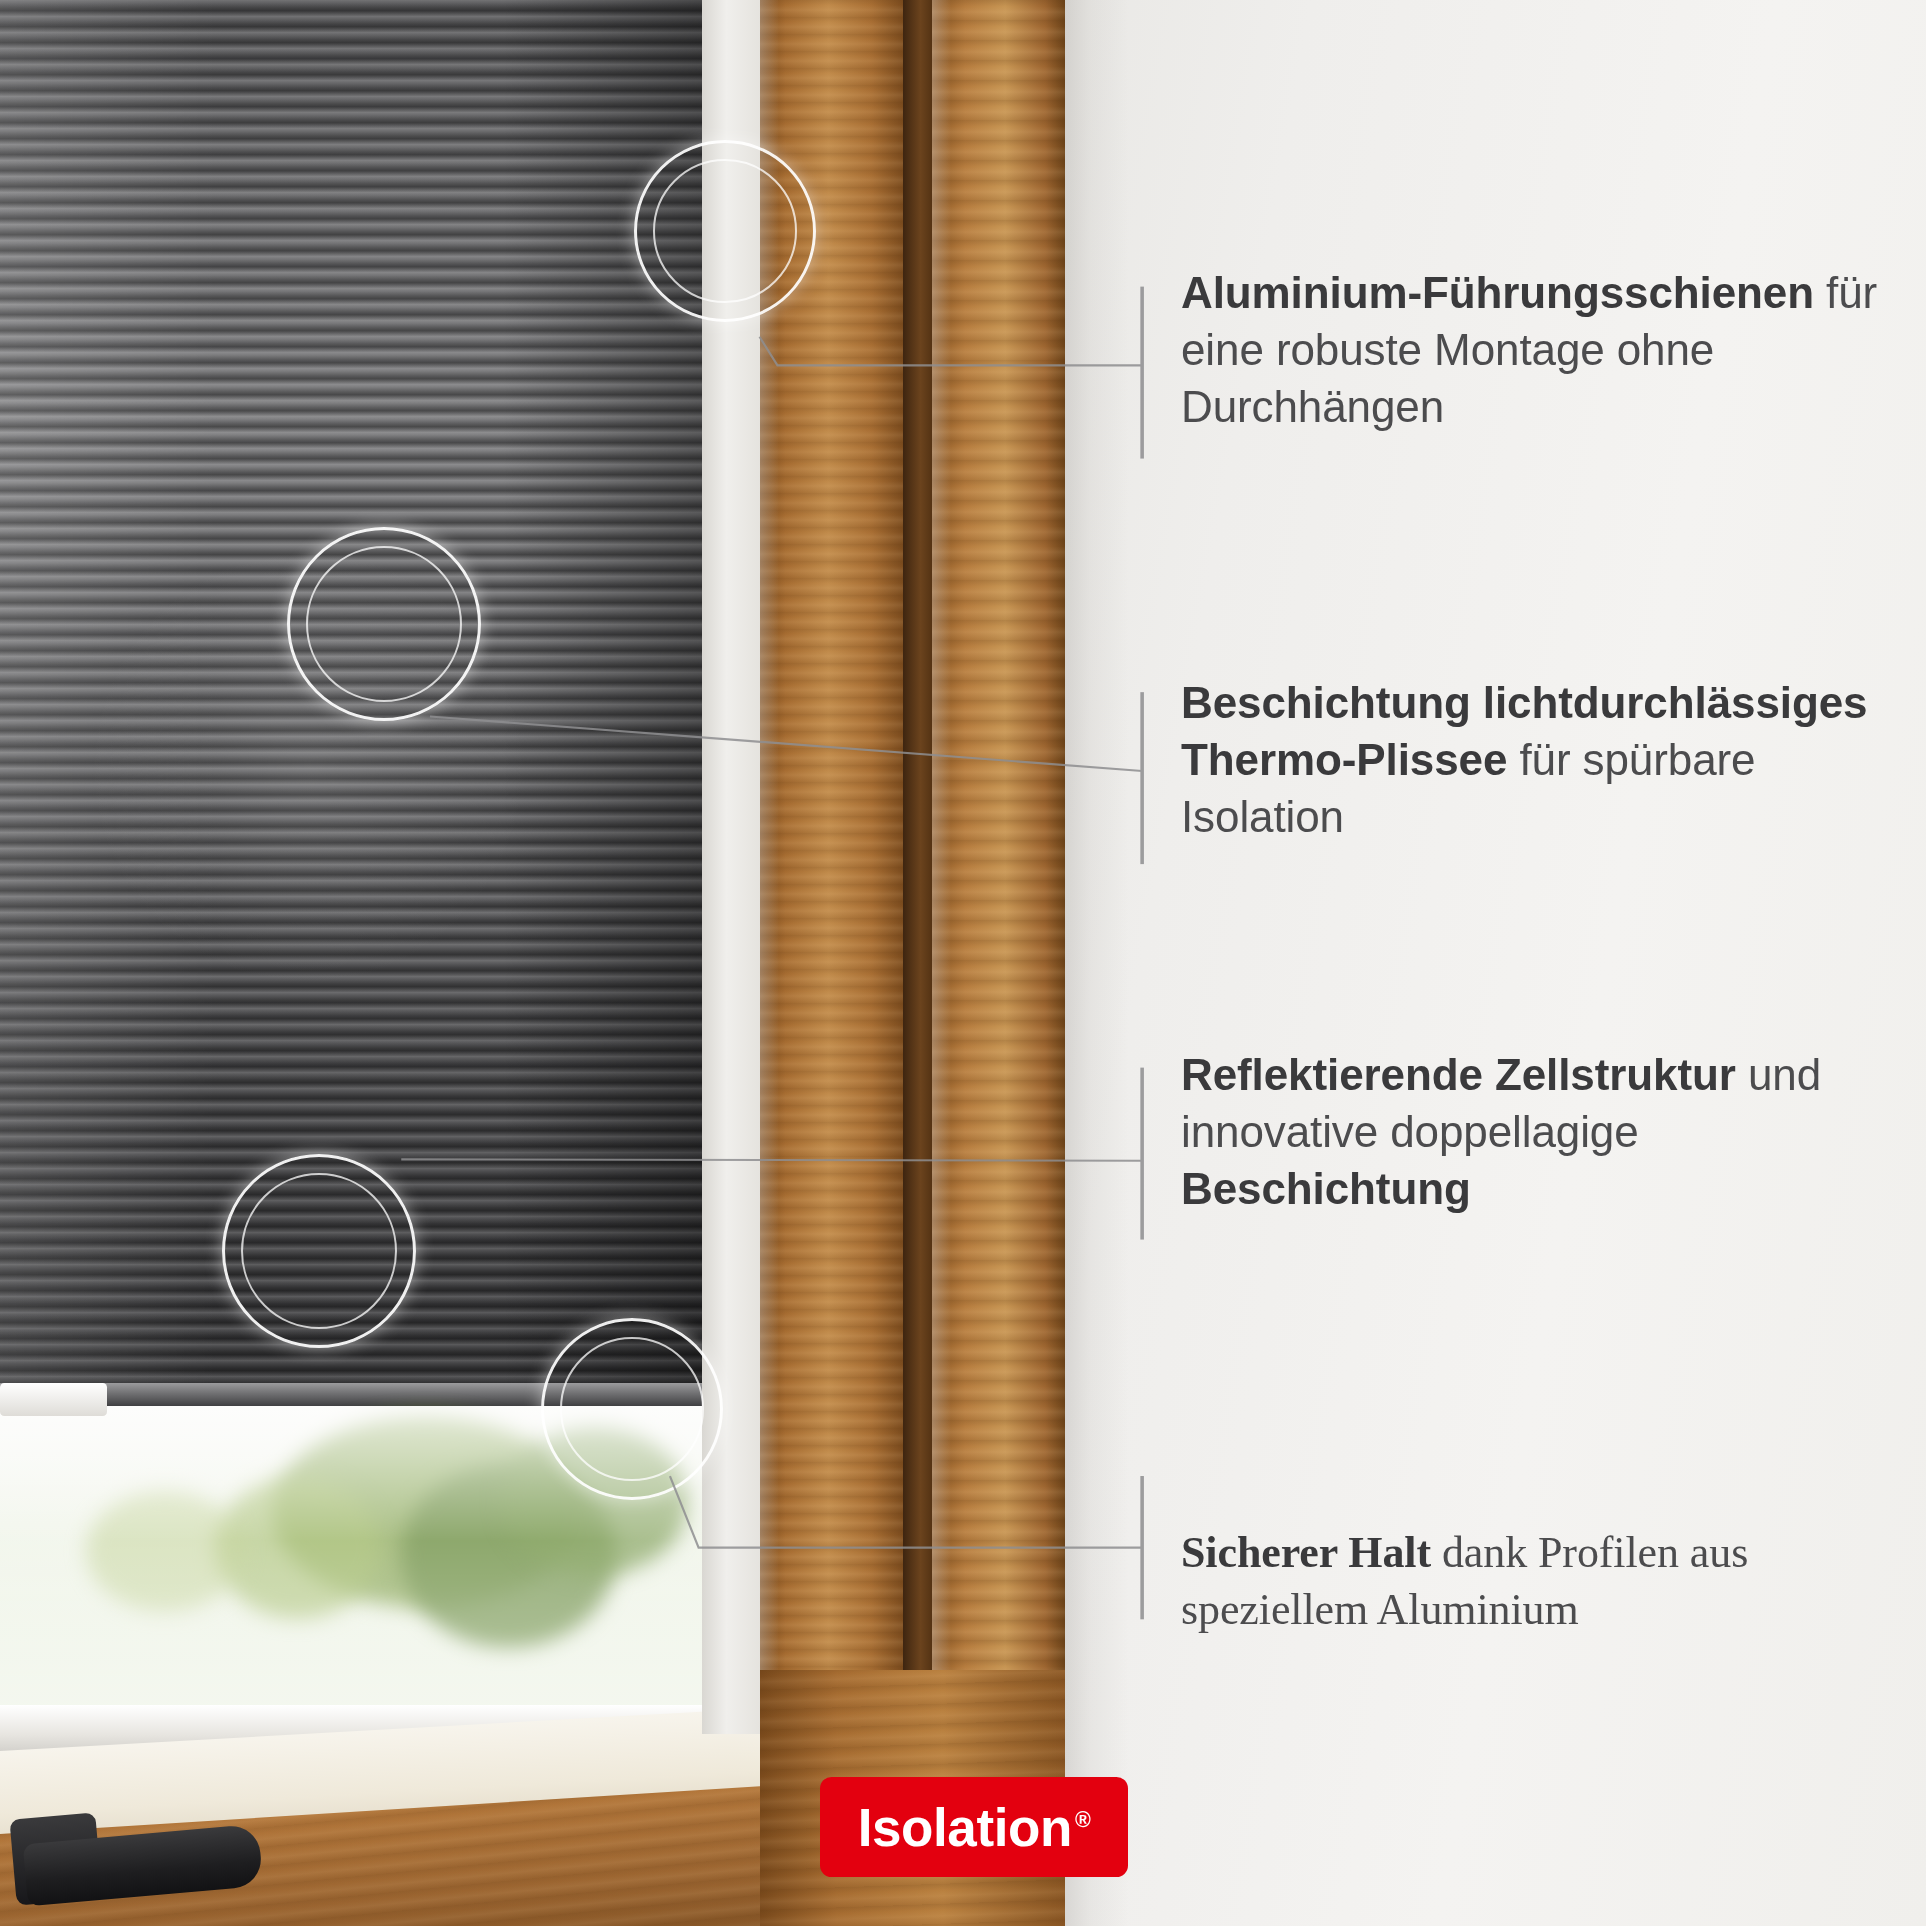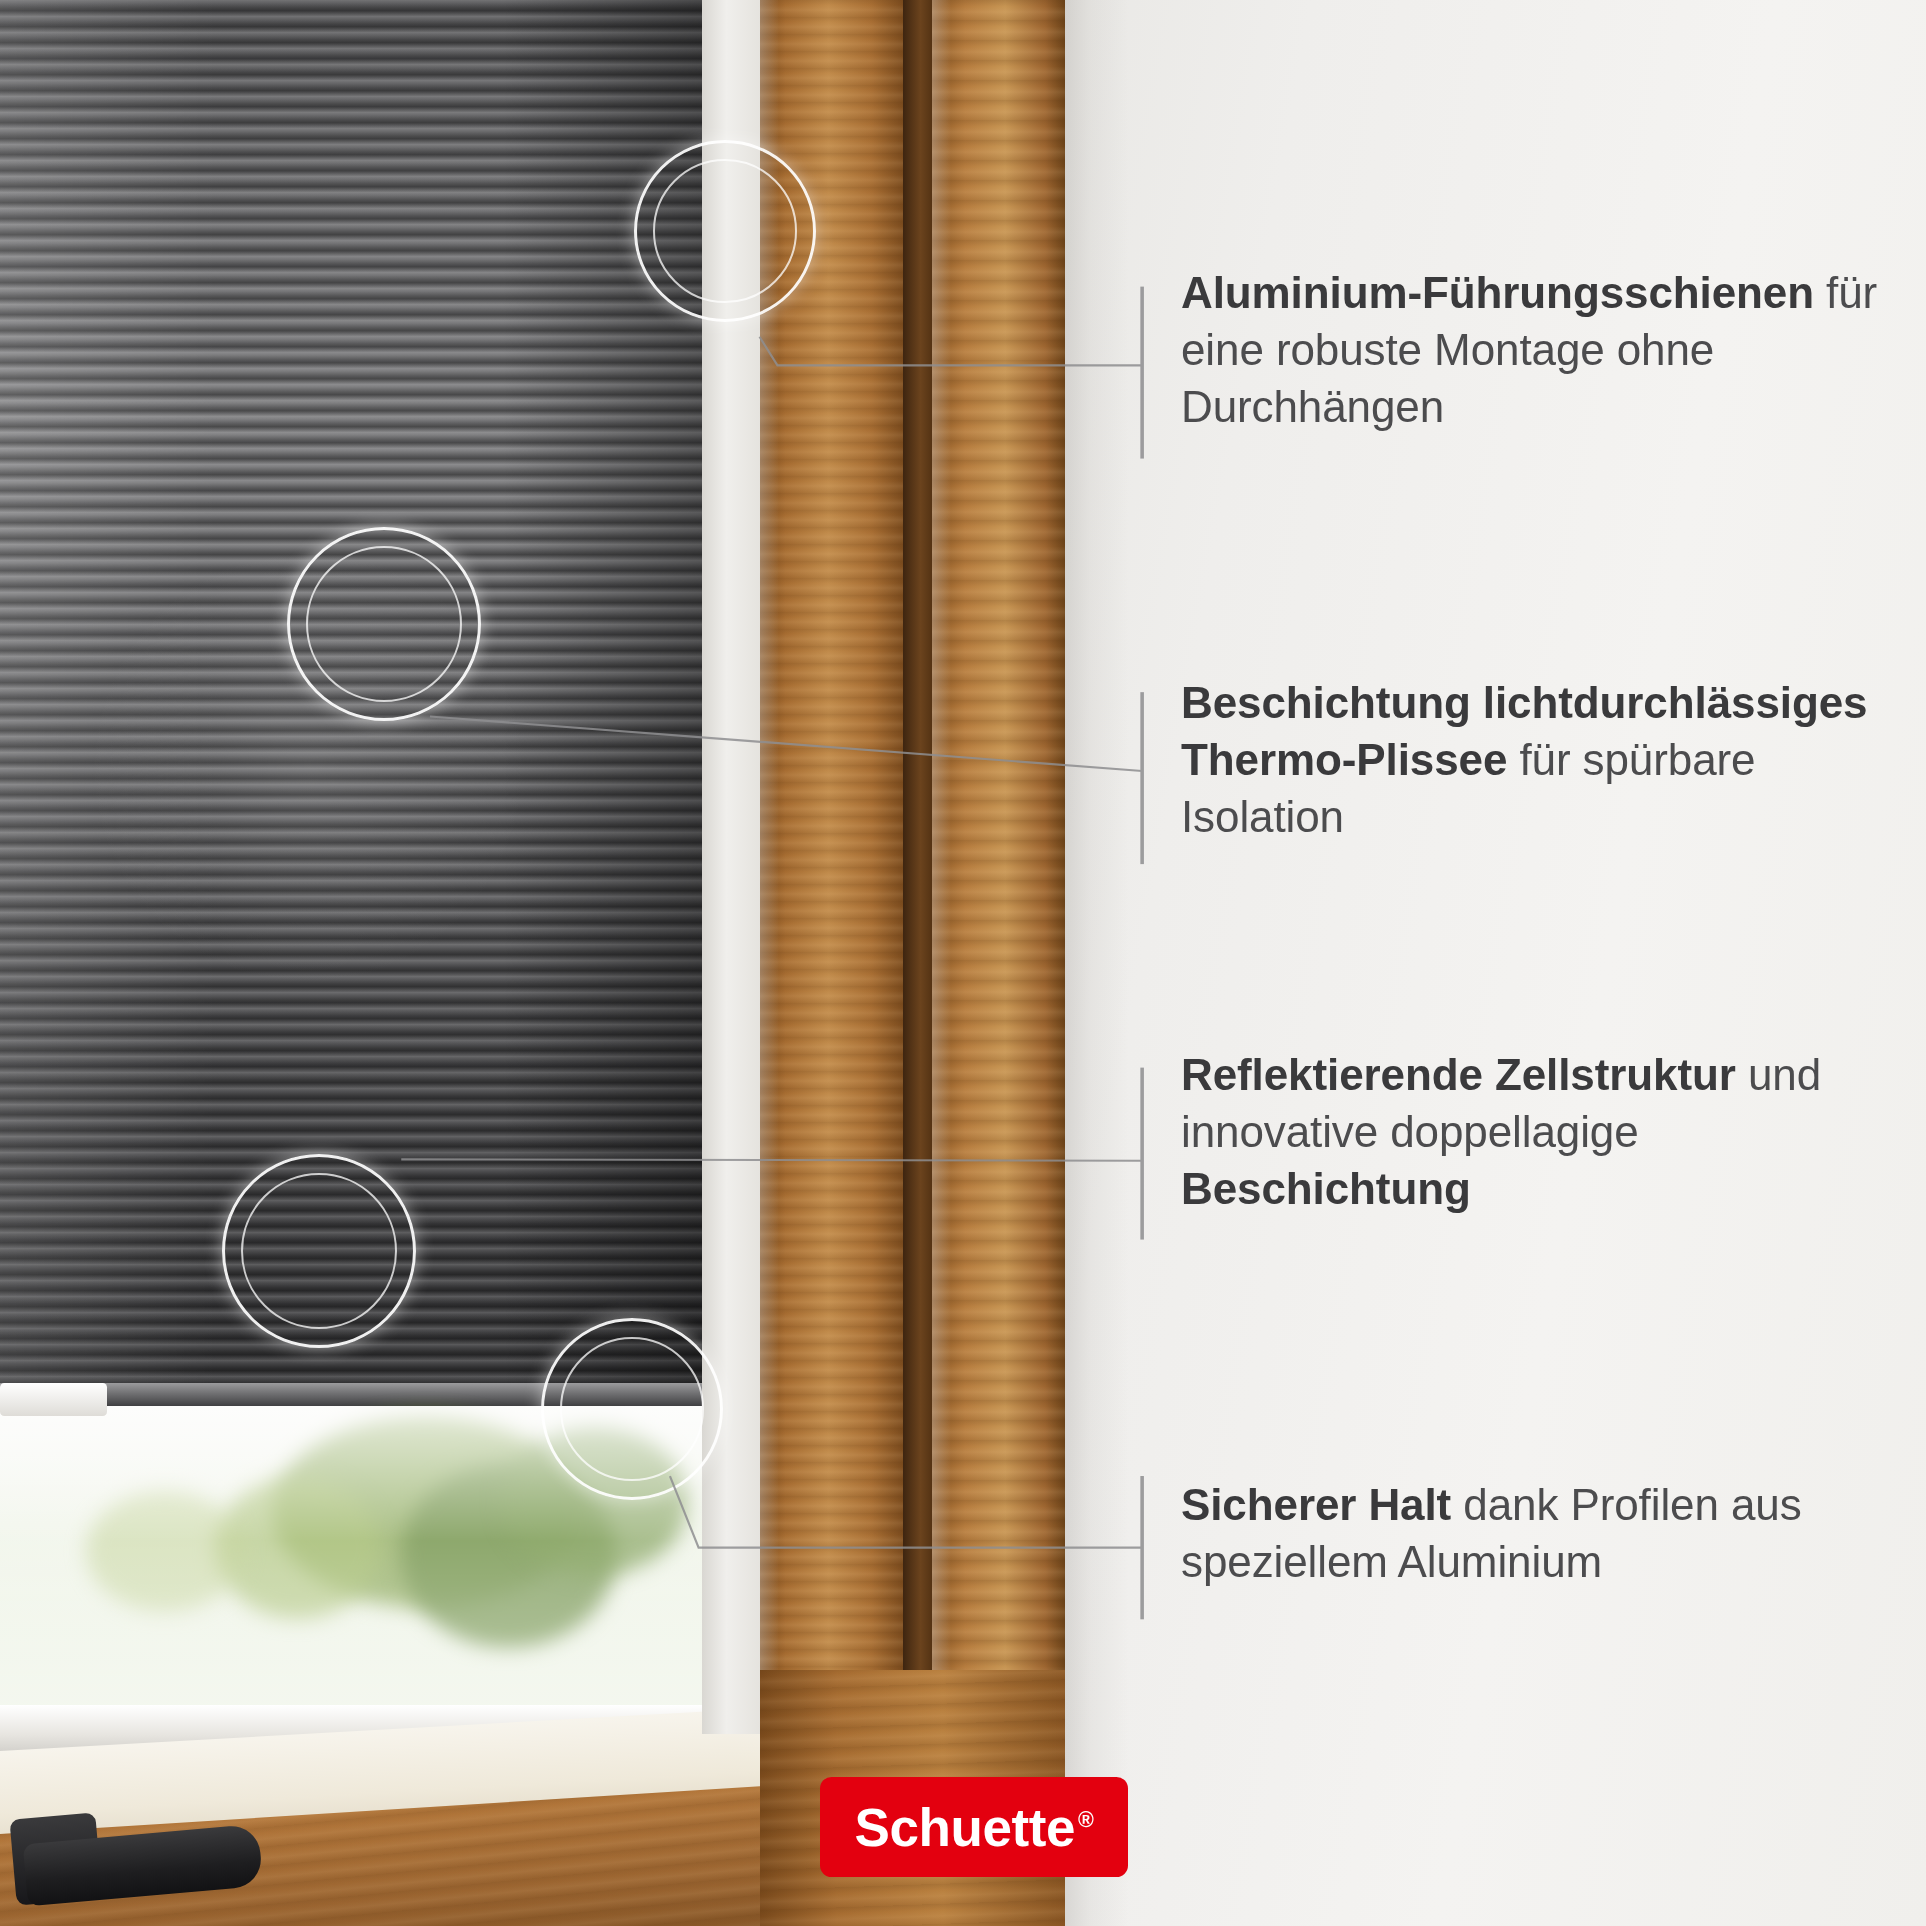--- a/index.html
+++ b/index.html
@@ -275,21 +275,21 @@
     font-weight: 400;
   }
   .callout-text b {
     font-weight: 700;
     color: #3a3a3c;
     margin-top: 43px;
   }
   .t1 { top: 264px; }
   .t2 { top: 674px; }
   .t3 { top: 1046px; }
-  .t4 { top: 1476px; }
+  .t4 { top: 1524px; font-family: Liberation Serif, serif; }
 
   
 
   .logo {
     position: absolute;
     left: 820px;
     top: 1777px;
     width: 308px;
     height: 100px;
     background: #e3000f;
@@ -388,17 +388,17 @@
 
   <div class="callout-text t3">
     <b>Reflektierende Zellstruktur</b><span> und innovative doppellagige </span><b>Beschichtung</b>
   </div>
 
   <div class="callout-text t4">
     <b>Sicherer Halt</b><span> dank Profilen aus speziellem Aluminium</span>
   </div>
 
   <div class="logo">
-    <span class="logo-text"><span>Schuette</span><span class="logo-reg">®</span></span>
+    <span class="logo-text"><span>Isolation</span><span class="logo-reg">®</span></span>
   </div>
 
 </div>
 
 
 </body></html>

